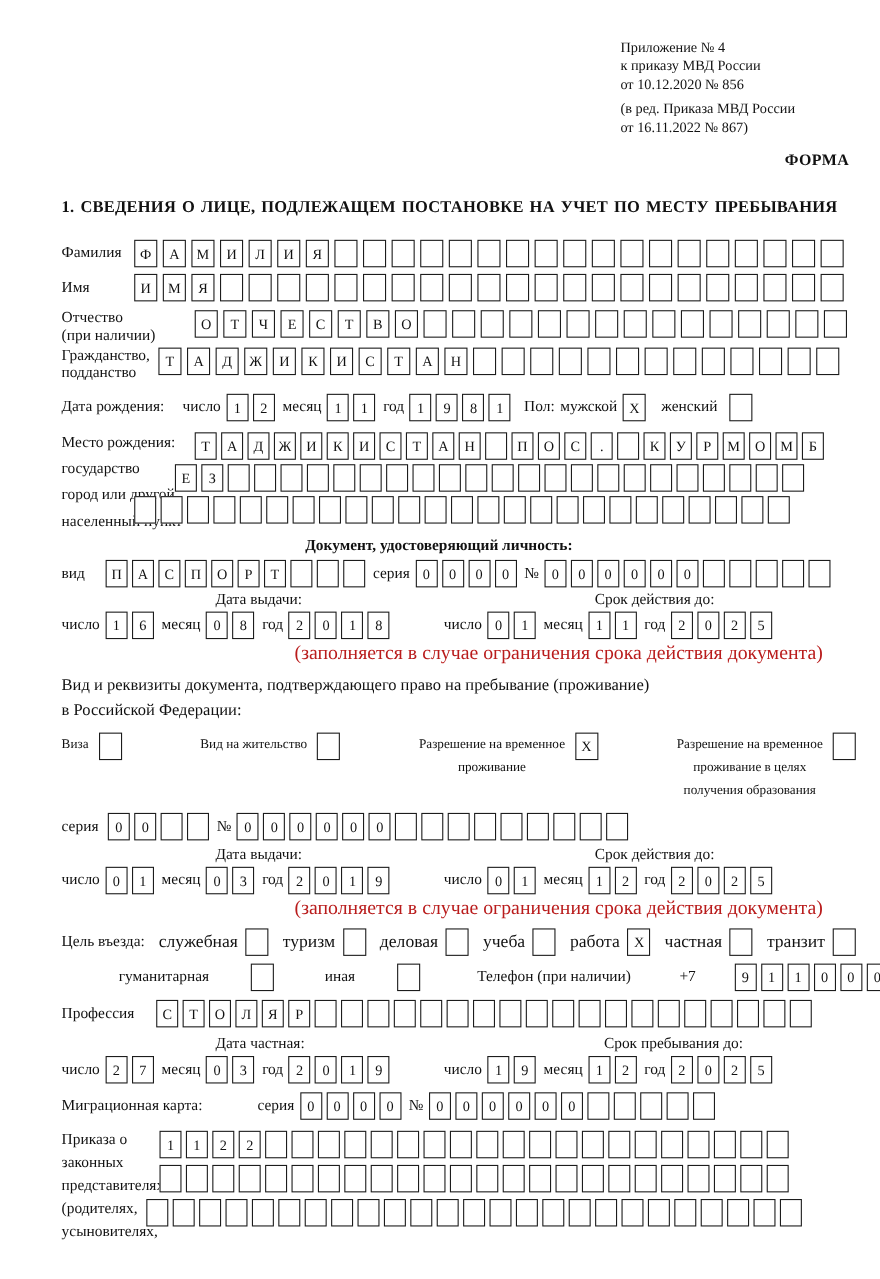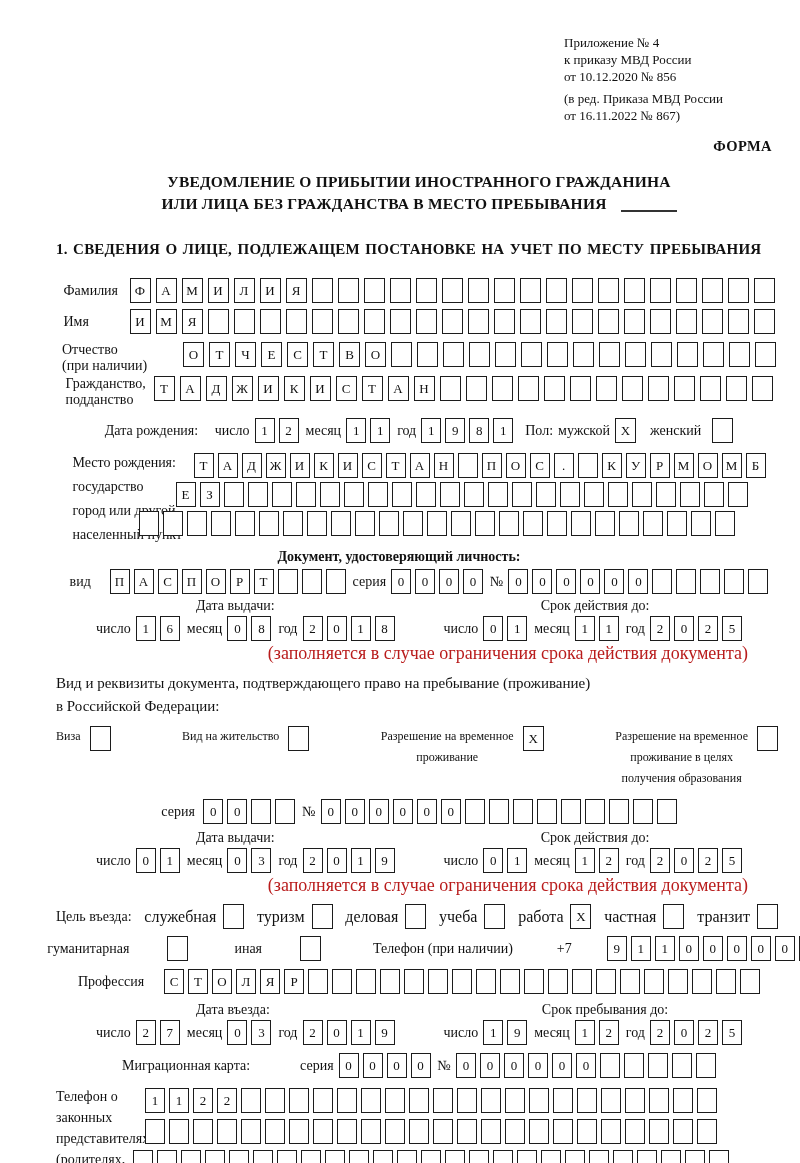--- a/index.html
+++ b/index.html
@@ -15,21 +15,21 @@
   .appendix .rev{margin-top:5px;}
   .forma{margin-top:14px;text-align:right;padding-right:10px;
          font-weight:bold;font-size:14.5px;letter-spacing:.4px;}
   .title{margin-top:16px;text-align:center;font-weight:bold;
          font-size:15.5px;line-height:22px;letter-spacing:.2px;}
   .blank-line{display:inline-block;width:56px;border-bottom:2px solid #333;
               margin-left:14px;transform:translateY(3px);}
   .sec-heading{margin-top:26px;margin-bottom:20px;font-weight:bold;
                font-size:15px;letter-spacing:.2px;word-spacing:1.5px;}
   
-  .row{display:flex;align-items:center;justify-content:center;}
+  .row{display:flex;align-items:center;}
   .row.top{align-items:flex-start;}
   .lbl{font-size:14px;flex:none;}
   .dlbl{font-size:14px;flex:none;margin:0 5px 0 7px;}
   .cells{display:flex;gap:5px;flex:none;}
   .cell{flex:none;box-sizing:border-box;width:21px;height:25px;
         border:1.6px solid #1c1c1c;display:inline-flex;align-items:center;
         justify-content:center;font-size:13px;background:#fff;}
   .cells.tight{gap:4px;}
   .cells.tight .cell{width:20px;}
   .check{width:21px;height:25px;flex:none;}
@@ -64,24 +64,20 @@
 
   <div class="appendix">
     <div>Приложение № 4</div>
     <div>к приказу МВД России</div>
     <div>от 10.12.2020 № 856</div>
     <div class="rev">(в ред. Приказа МВД России</div>
     <div>от 16.11.2022 № 867)</div>
   </div>
   <div class="forma">ФОРМА</div>
 
-  <div class="title">
-    <div>УВЕДОМЛЕНИЕ О ПРИБЫТИИ ИНОСТРАННОГО ГРАЖДАНИНА</div>
-    <div><span>ИЛИ ЛИЦА БЕЗ ГРАЖДАНСТВА В МЕСТО ПРЕБЫВАНИЯ</span><span class="blank-line"></span></div>
-  </div>
 
   <div class="sec-heading">1. СВЕДЕНИЯ О ЛИЦЕ, ПОДЛЕЖАЩЕМ ПОСТАНОВКЕ НА УЧЕТ ПО МЕСТУ ПРЕБЫВАНИЯ</div>
 
   <div class="row mb6">
     <span class="lbl w66">Фамилия</span>
     <div class="cells">
         <span class="cell">Ф</span>
         <span class="cell">А</span>
         <span class="cell">М</span>
         <span class="cell">И</span>
@@ -585,21 +581,21 @@
         <span class="cell"></span>
         <span class="cell"></span>
         <span class="cell"></span>
         <span class="cell"></span>
         <span class="cell"></span>
         <span class="cell"></span>
       </div>
   </div>
 
   <div class="hdr-row">
-    <span style="margin-left:140px;">Дата въезда:</span>
+    <span style="margin-left:140px;">Дата частная:</span>
     <span style="margin-left:272px;">Срок пребывания до:</span>
   </div>
   <div class="row mb8">
     <div class="dgroup">
       <span class="dlbl" style="margin-left:0;">число</span>
       <div class="cells tight">
           <span class="cell">2</span>
           <span class="cell">7</span>
         </div>
       <span class="dlbl">месяц</span>
@@ -656,21 +652,21 @@
         <span class="cell"></span>
         <span class="cell"></span>
         <span class="cell"></span>
         <span class="cell"></span>
         <span class="cell"></span>
       </div>
   </div>
 
   <div class="reps">
     <div class="reps-lbl">
-      <div>Телефон о</div>
+      <div>Приказа о</div>
       <div>законных</div>
       <div>представителях</div>
       <div>(родителях,</div>
       <div>усыновителях,</div>
 
     </div>
     <div class="reps-right" style="margin-left:6px;">
       <div class="cells tight" style="margin-top:2px;">
           <span class="cell">1</span>
           <span class="cell">1</span>

